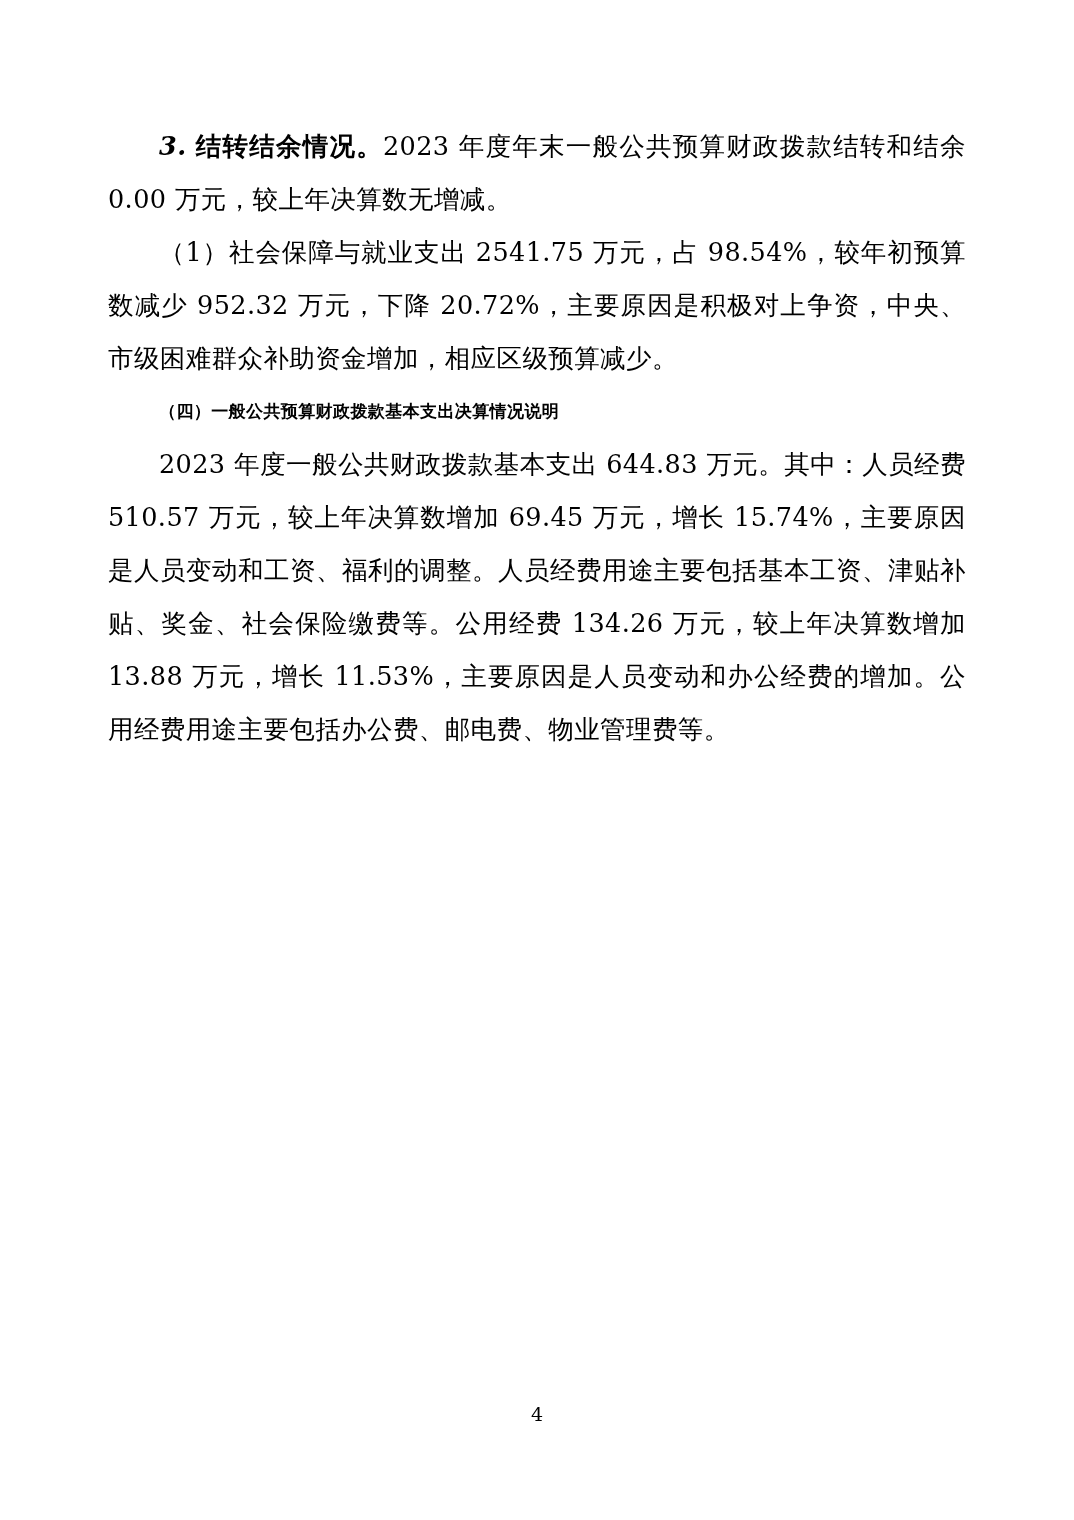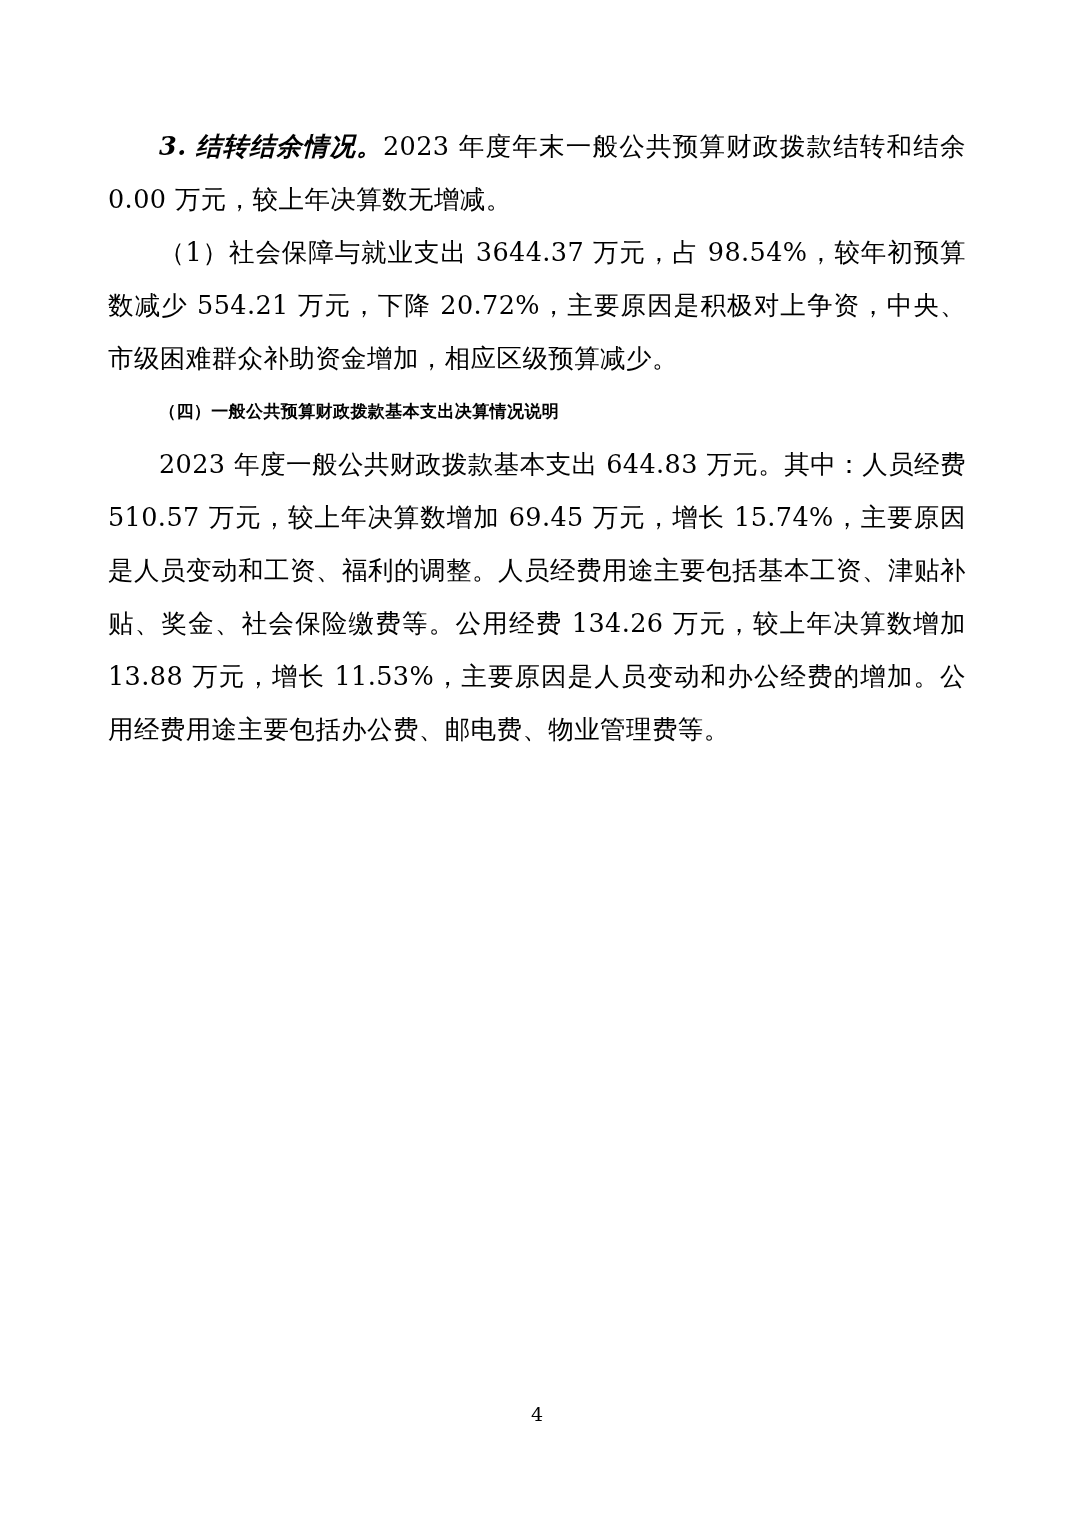--- a/index.html
+++ b/index.html
@@ -34,21 +34,20 @@
   .heading {
     font-weight: bold;
     font-size: 17px;
     line-height: 53px;
     text-indent: 51px;
     letter-spacing: 0.4px;
     margin: 0;
   }
   .lead {
     font-weight: bold;
-    font-style: italic;
   }
   .num-lead {
     font-weight: bold;
     font-style: italic;
   }
   .page-number {
     position: absolute;
     left: 0;
     right: 0;
     bottom: 95px;
@@ -62,21 +61,21 @@
 
 <div class="page">
 
   <div class="body-text">
 
     <p class="indent">
       <span class="num-lead">3.</span><span>&nbsp;</span><span class="lead">结转结余情况。</span><span>2023 年度年末一般公共预算财政拨款结转和结余 0.00 万元，较上年决算数无增减。</span>
     </p>
 
 
-    <p class="indent">（1）社会保障与就业支出 3644.37 万元，占 98.54%，较年初预算数减少 554.21 万元，下降 20.72%，主要原因是积极对上争资，中央、市级困难群众补助资金增加，相应区级预算减少。</p>
+    <p class="indent">（1）社会保障与就业支出 2541.75 万元，占 98.54%，较年初预算数减少 952.32 万元，下降 20.72%，主要原因是积极对上争资，中央、市级困难群众补助资金增加，相应区级预算减少。</p>
 
 
 
     <p class="heading">（四）一般公共预算财政拨款基本支出决算情况说明</p>
 
     <p class="indent">2023 年度一般公共财政拨款基本支出 644.83 万元。其中：人员经费 510.57 万元，较上年决算数增加 69.45 万元，增长 15.74%，主要原因是人员变动和工资、福利的调整。人员经费用途主要包括基本工资、津贴补贴、奖金、社会保险缴费等。公用经费 134.26 万元，较上年决算数增加 13.88 万元，增长 11.53%，主要原因是人员变动和办公经费的增加。公用经费用途主要包括办公费、邮电费、物业管理费等。</p>
 
 
 
   </div>

